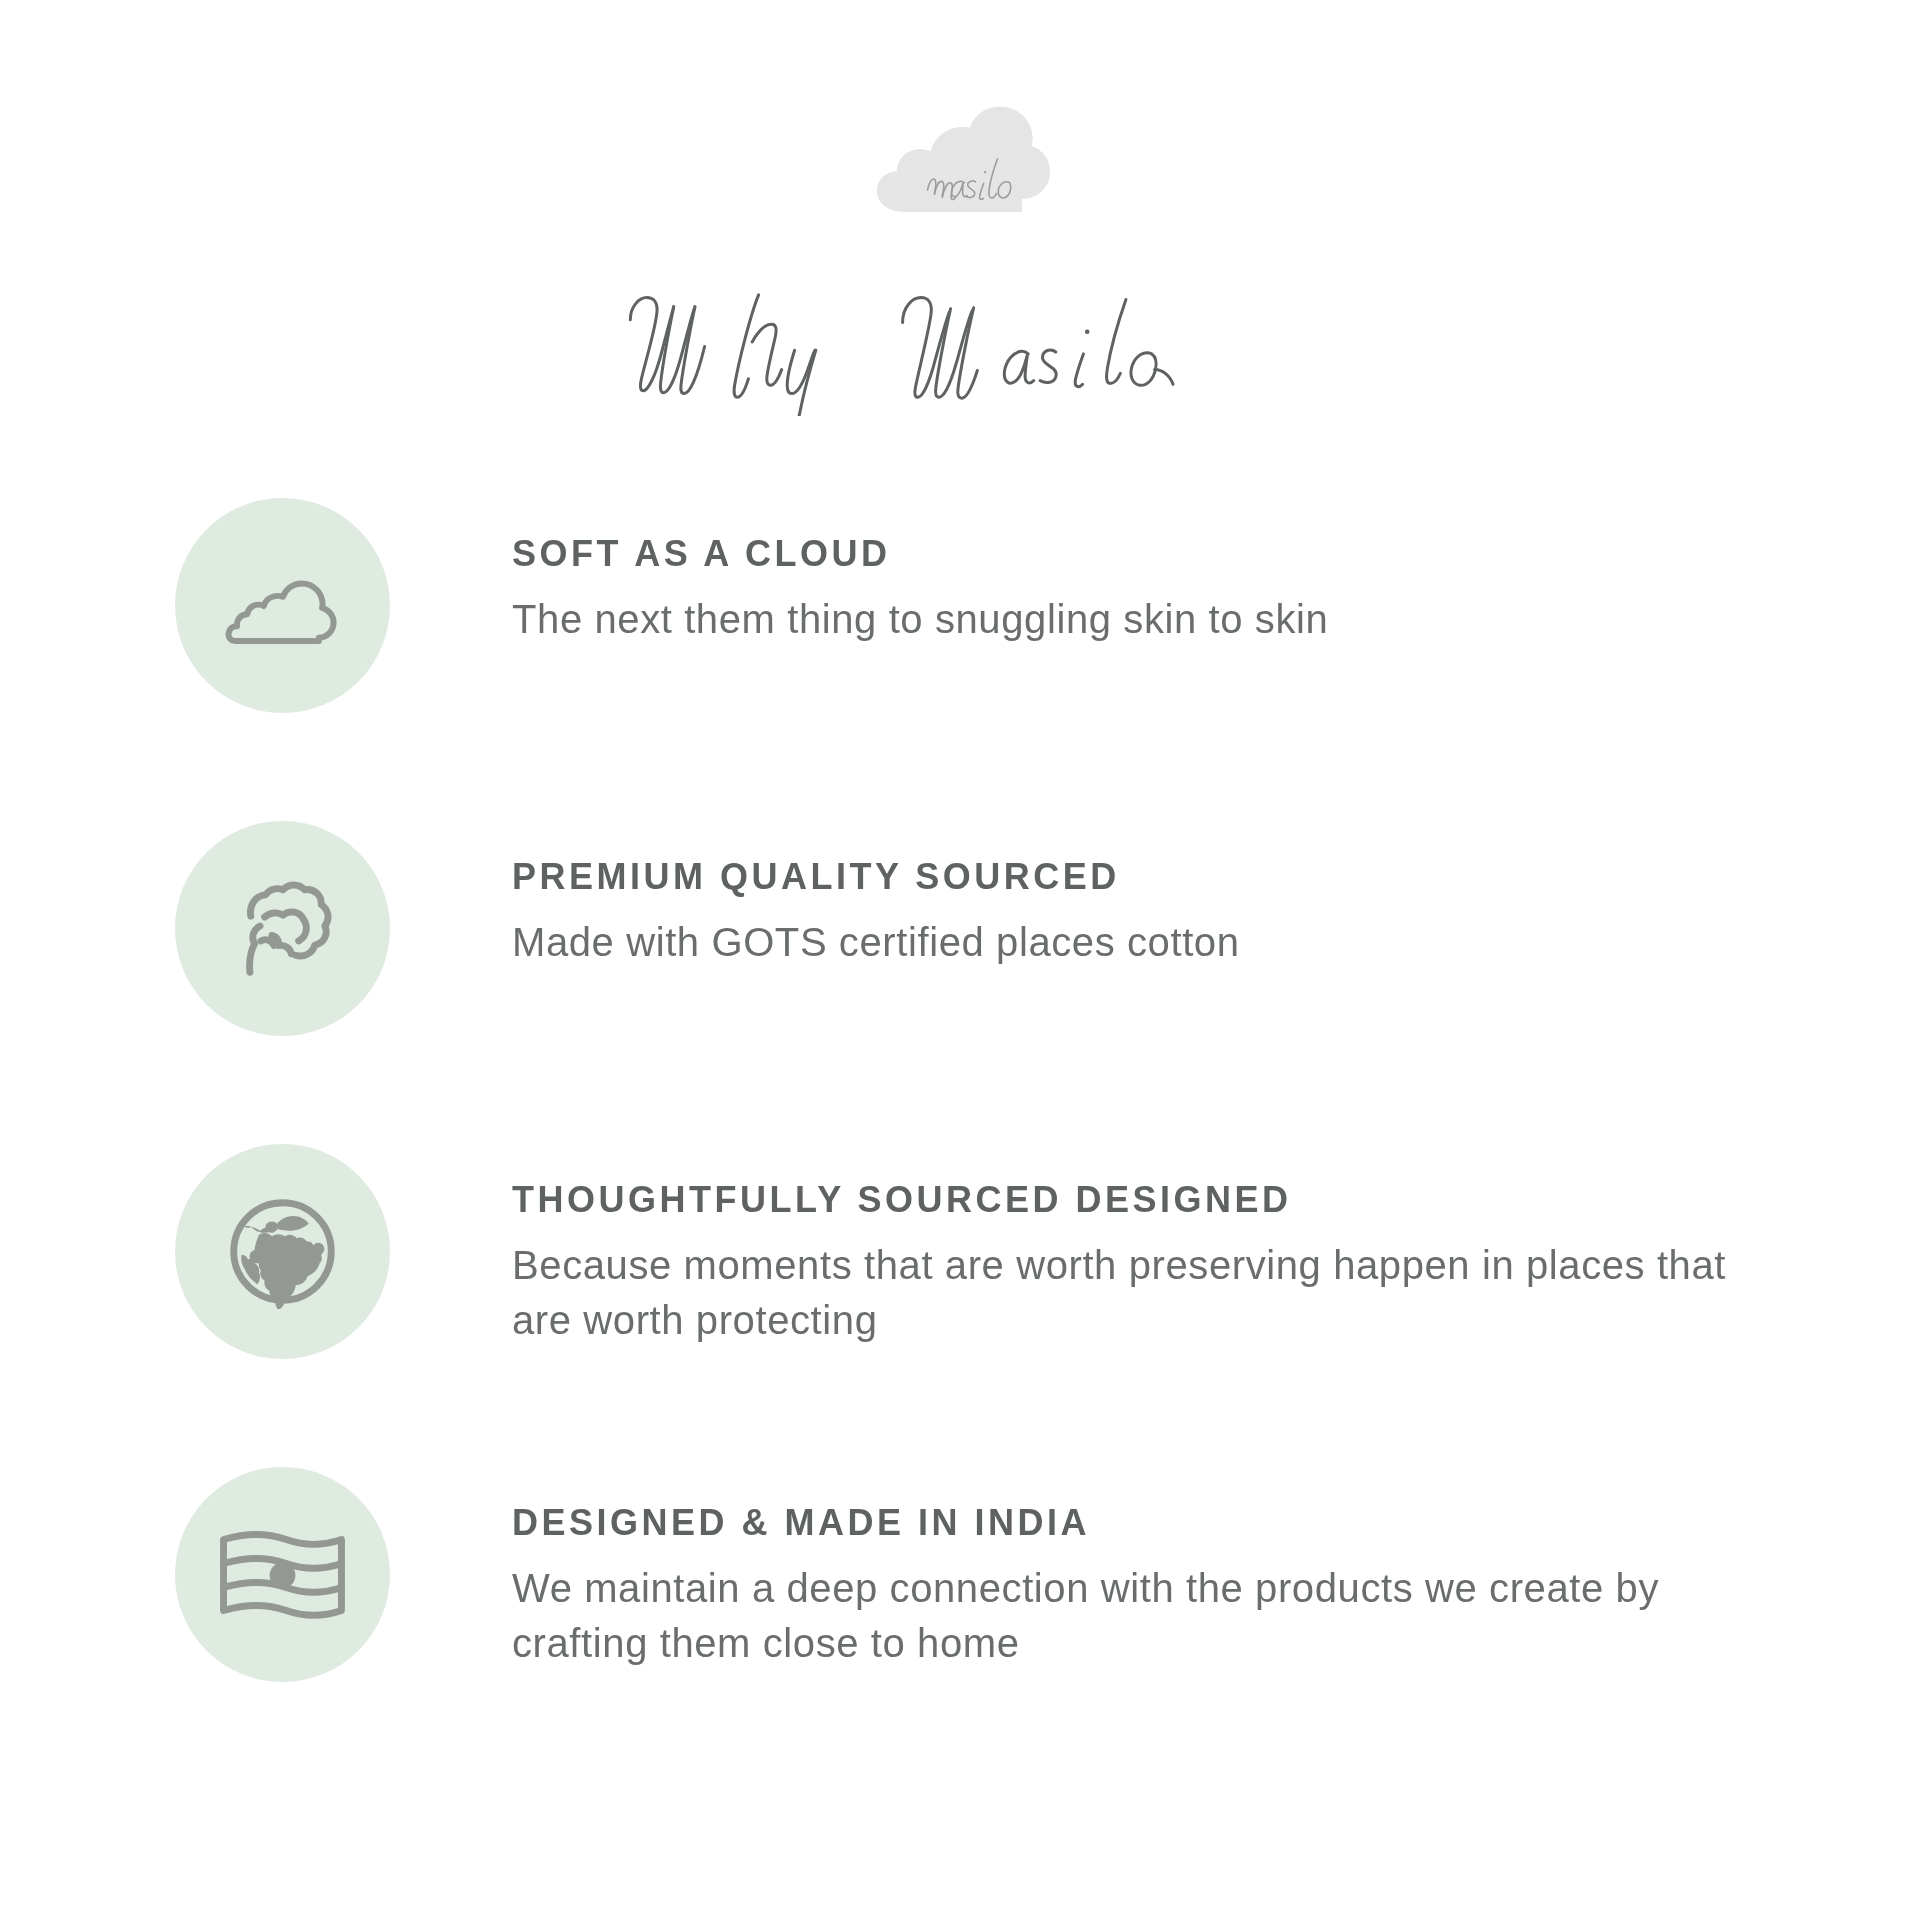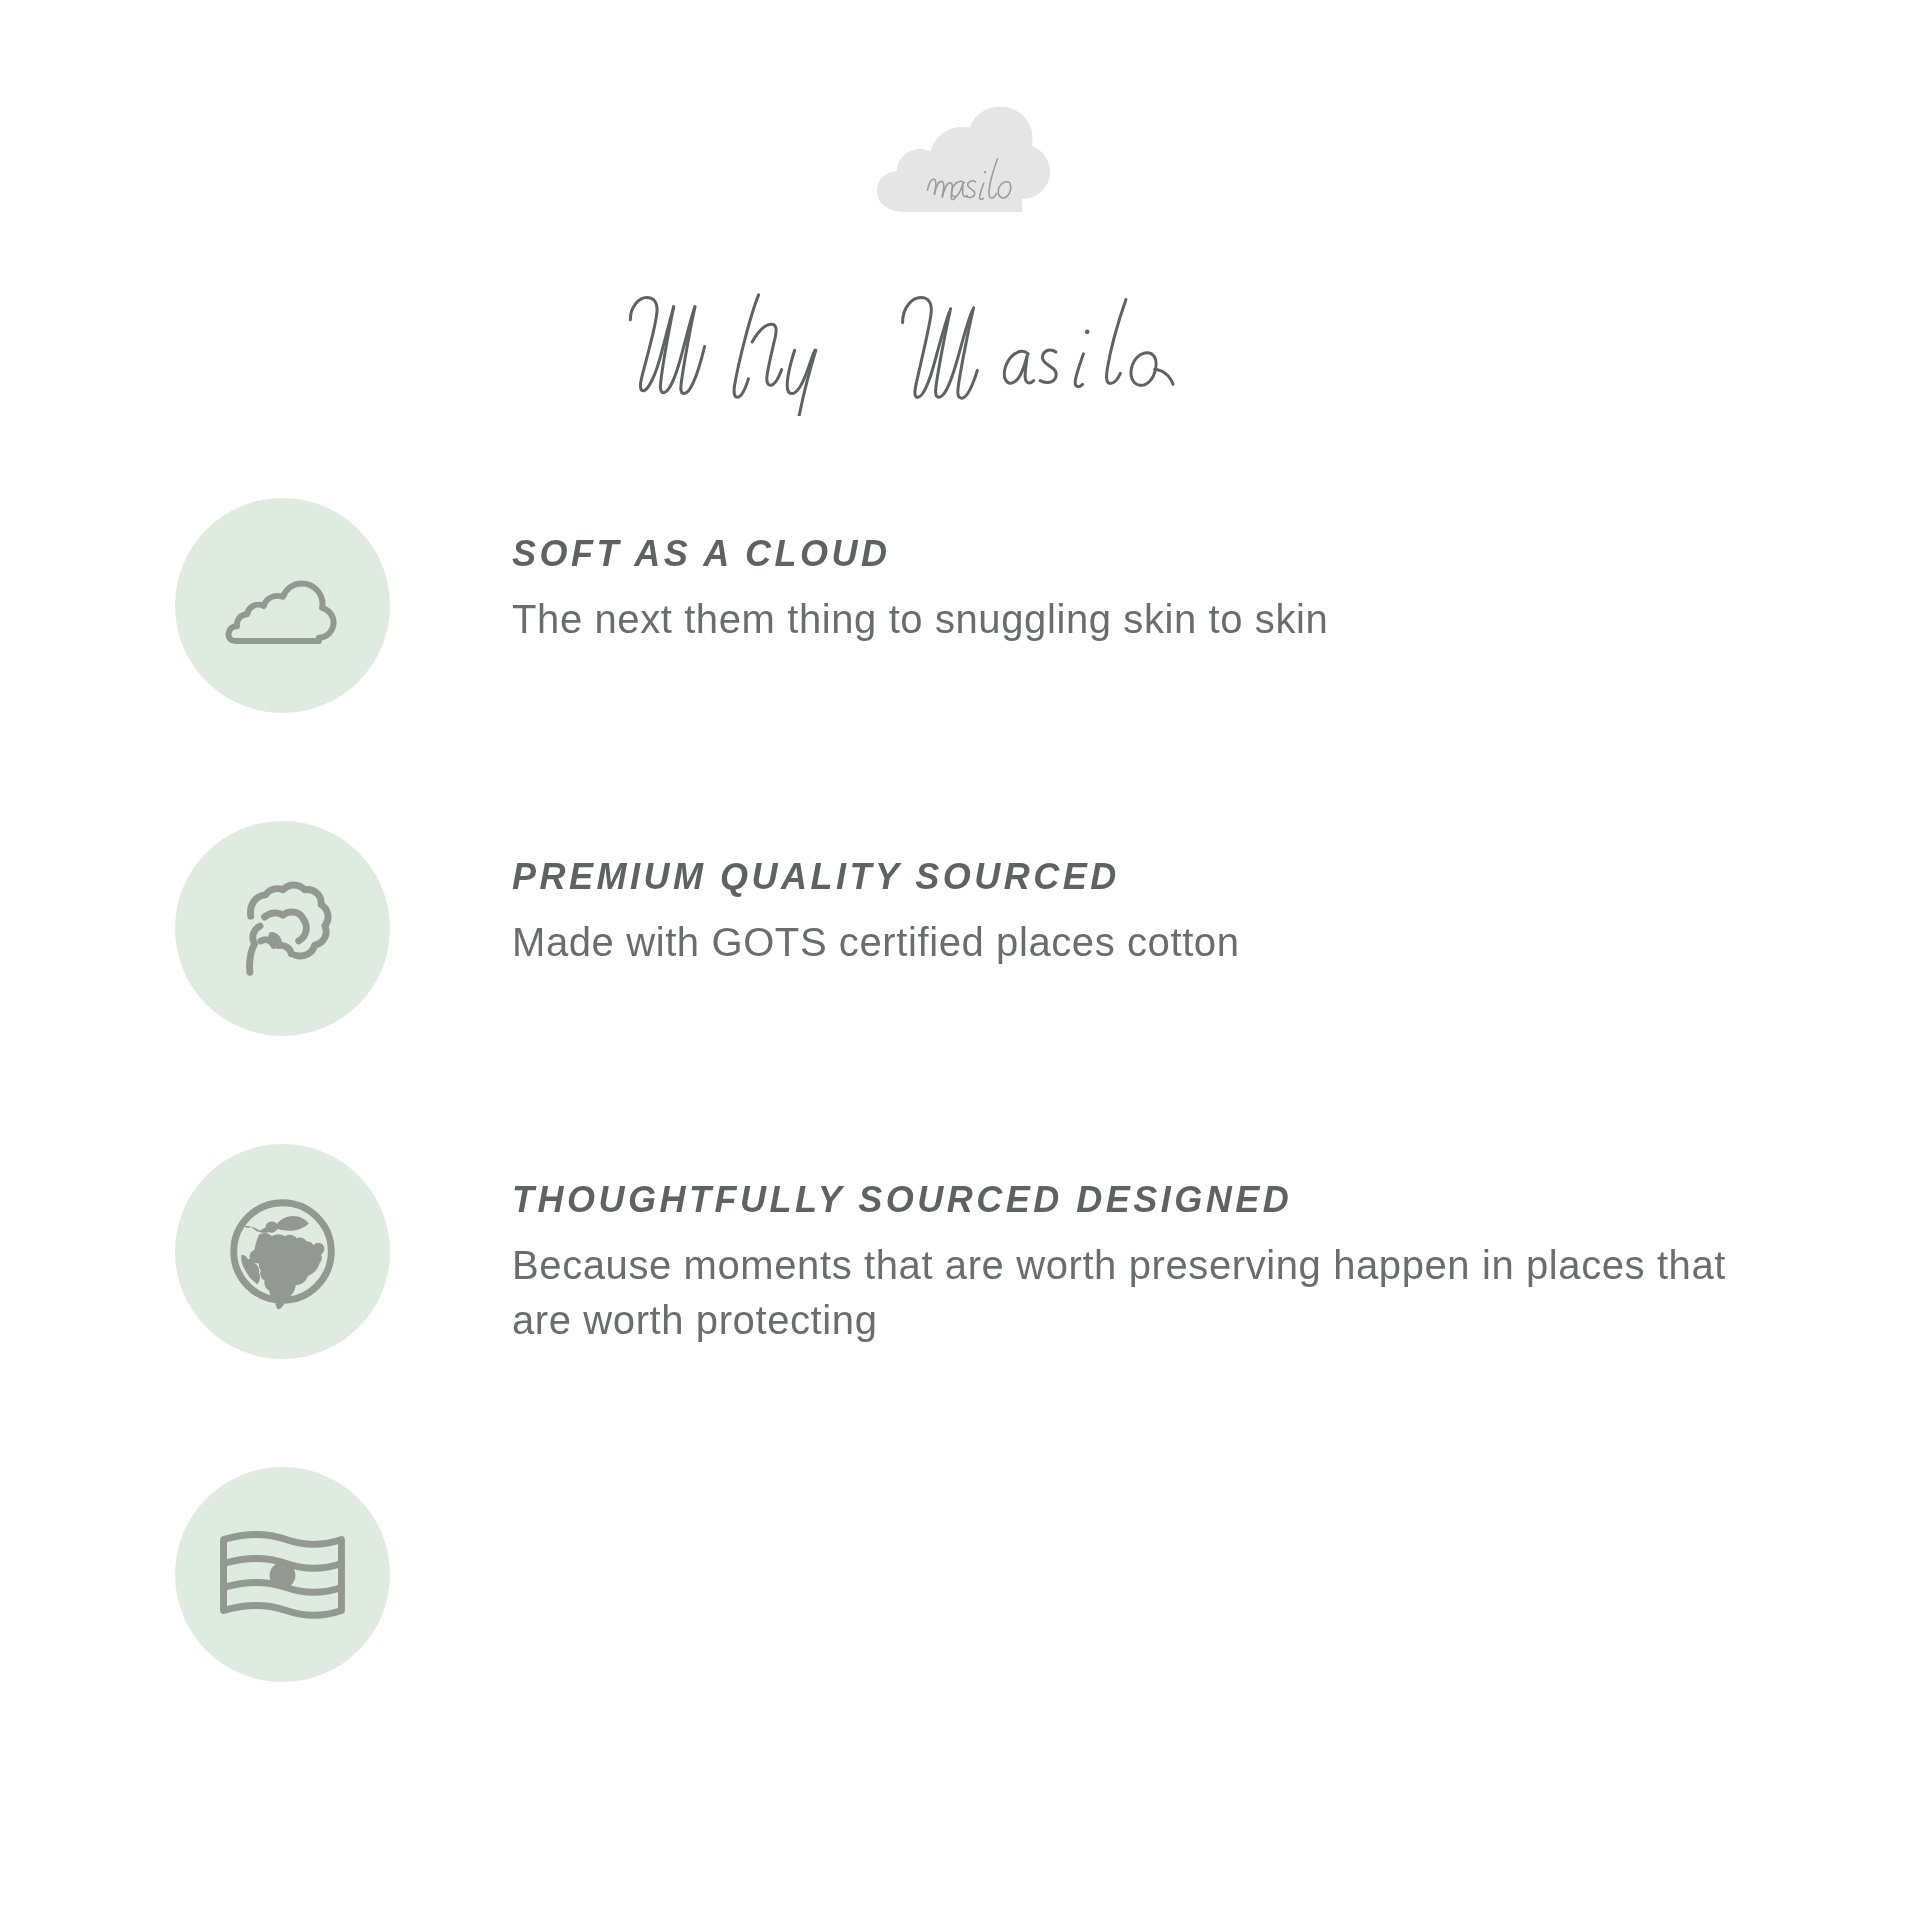--- a/index.html
+++ b/index.html
@@ -83,21 +83,20 @@
   .feature-title {
     color: #5f6360;
     font-family: "Liberation Sans", sans-serif;
     font-size: 36px;
     font-weight: 700;
     letter-spacing: 3.5px;
     line-height: 1;
     margin: 0;
     padding-top: 48px;
     white-space: nowrap;
-    font-style: italic;
   }
   .feature-desc {
     color: #6a6e6b;
     font-family: "Liberation Sans", sans-serif;
     font-size: 40px;
     font-weight: 300;
     letter-spacing: 0.6px;
     line-height: 1.38;
     margin: 0;
     padding-top: 20.3px;
@@ -259,17 +258,21 @@
         <svg width="129" height="88" viewBox="0 0 280 190">
           <g fill="none" stroke="#939992" stroke-width="15" stroke-linecap="round" stroke-linejoin="round">
             <path d="M12 18 c48 -14 96 -14 136 0 c40 14 80 14 120 0
                      l0 154 c-40 14 -80 14 -120 0 c-40 -14 -88 -14 -136 0 z"></path>
             <path d="M12 70 c48 -14 96 -14 136 0 c40 14 80 14 120 0"></path>
             <path d="M12 122 c48 -14 96 -14 136 0 c40 14 80 14 120 0"></path>
           </g>
           <circle cx="140" cy="96" r="28" fill="#939992"></circle>
         </svg>
       </div>
+      <div class="feature-text">
+        <h3 class="feature-title">DESIGNED &amp; MADE IN INDIA</h3>
+        <p class="feature-desc">We maintain a deep connection with the products we create by crafting them close to home</p>
+      </div>
     </div>
 
   </div>
 </div>
 
 
 </body></html>

